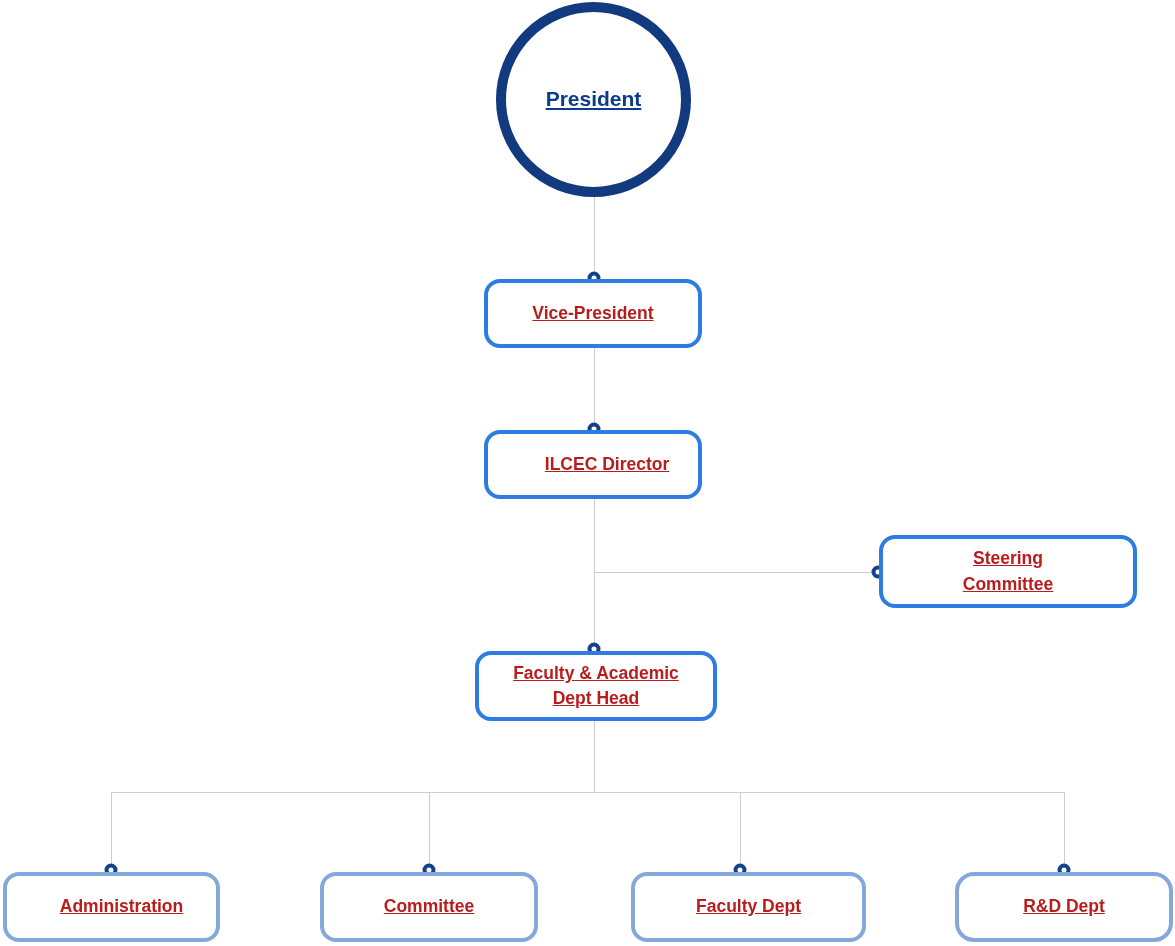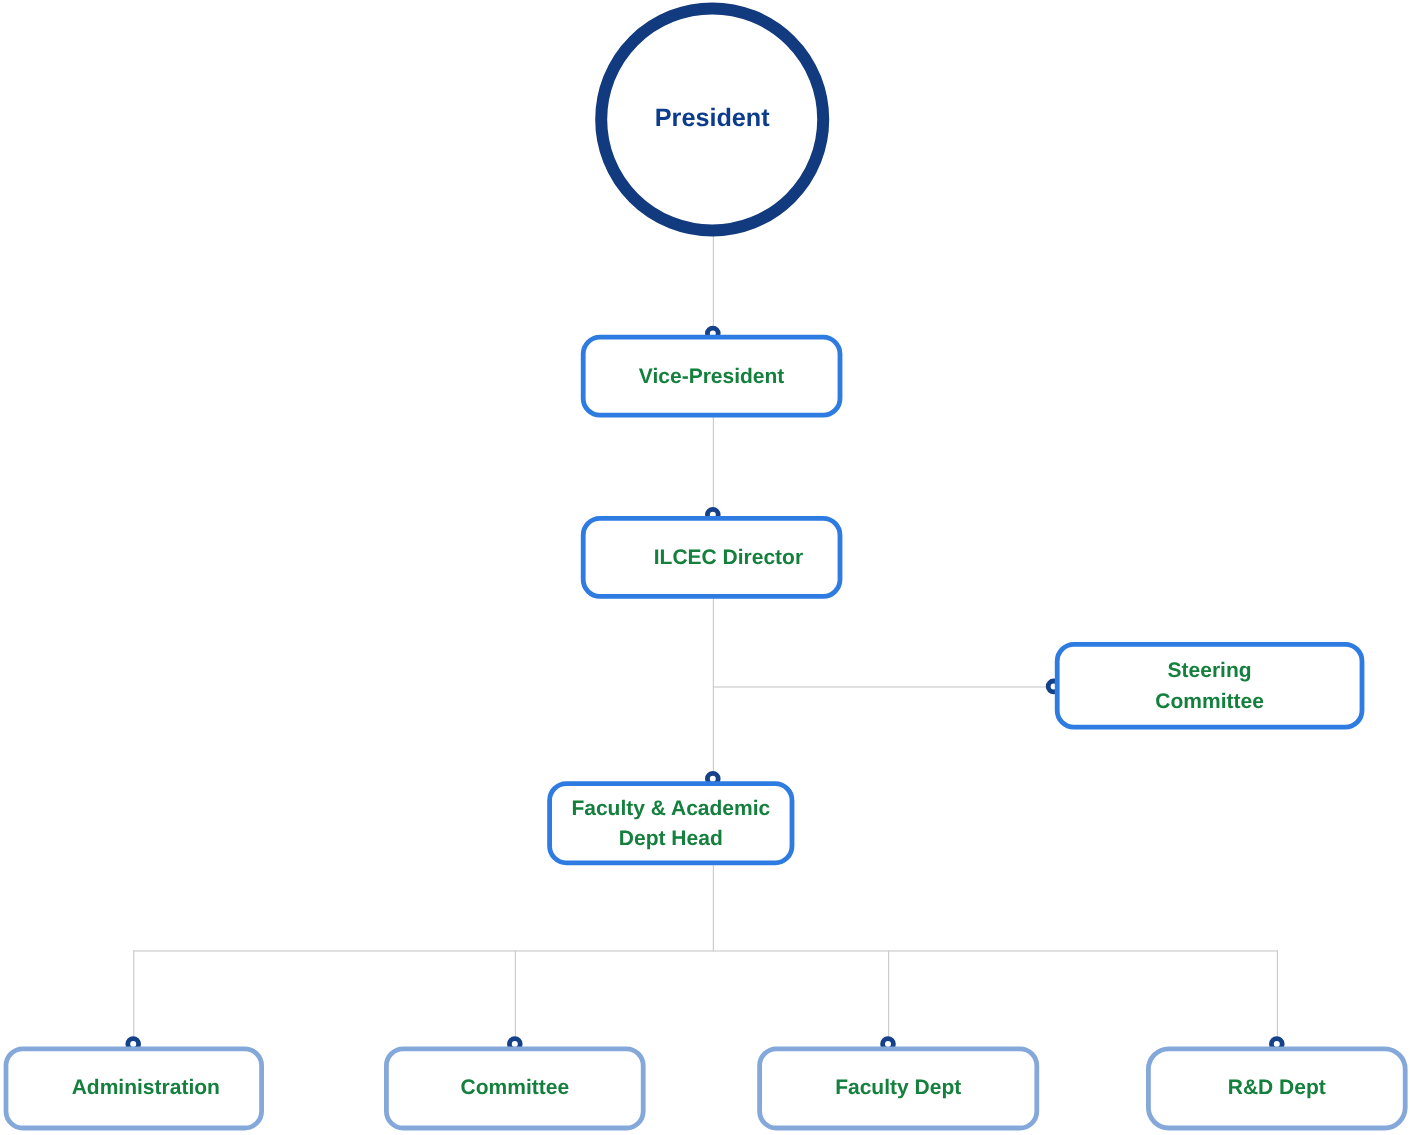--- a/index.html
+++ b/index.html
@@ -39,35 +39,36 @@
     box-sizing: border-box;
     display: flex;
     align-items: center;
     justify-content: center;
     text-align: center;
     background: #ffffff;
   }
   .node .label {
     white-space: pre-line;
     line-height: 1.45;
+    text-decoration: underline;
   }
   .circle-node {
     border: 10px solid #123a7e;
     border-radius: 50%;
   }
   .circle-node .label {
     color: #0c3c8c;
     font-size: 21px;
     font-weight: bold;
   }
   .box-node {
     border-radius: 16px;
     font-size: 17.5px;
     font-weight: bold;
-    color: #15803d;
+    color: #b91c1c;
   }
   .box-mid { border: 4px solid #2e7ce1; }
   .box-low { border: 4px solid #85a8db; }
 </style>
 </head>
 <body>
 
 <div class="canvas">
 
   <div class="cline vline" style="left:594px; top:196px; height:82px;"></div>
@@ -100,21 +101,21 @@
 
   <div class="node box-node box-mid" style="left:484px; top:430px; width:218px; height:69px;padding-left:28px;">
     <span class="label">ILCEC Director</span>
   </div>
 
   <div class="node box-node box-mid" style="left:879px; top:535px; width:258px; height:73px;">
     <span class="label">Steering
 Committee</span>
   </div>
 
-  <div class="node box-node box-mid" style="left:456px; top:651px; width:206px; height:70px;">
+  <div class="node box-node box-mid" style="left:475px; top:651px; width:242px; height:70px;">
     <span class="label">Faculty &amp; Academic
 Dept Head</span>
   </div>
 
   <div class="node box-node box-low" style="left:3px; top:872px; width:217px; height:70px;padding-left:20px;">
     <span class="label">Administration</span>
   </div>
 
   <div class="node box-node box-low" style="left:320px; top:872px; width:218px; height:70px;">
     <span class="label">Committee</span>

